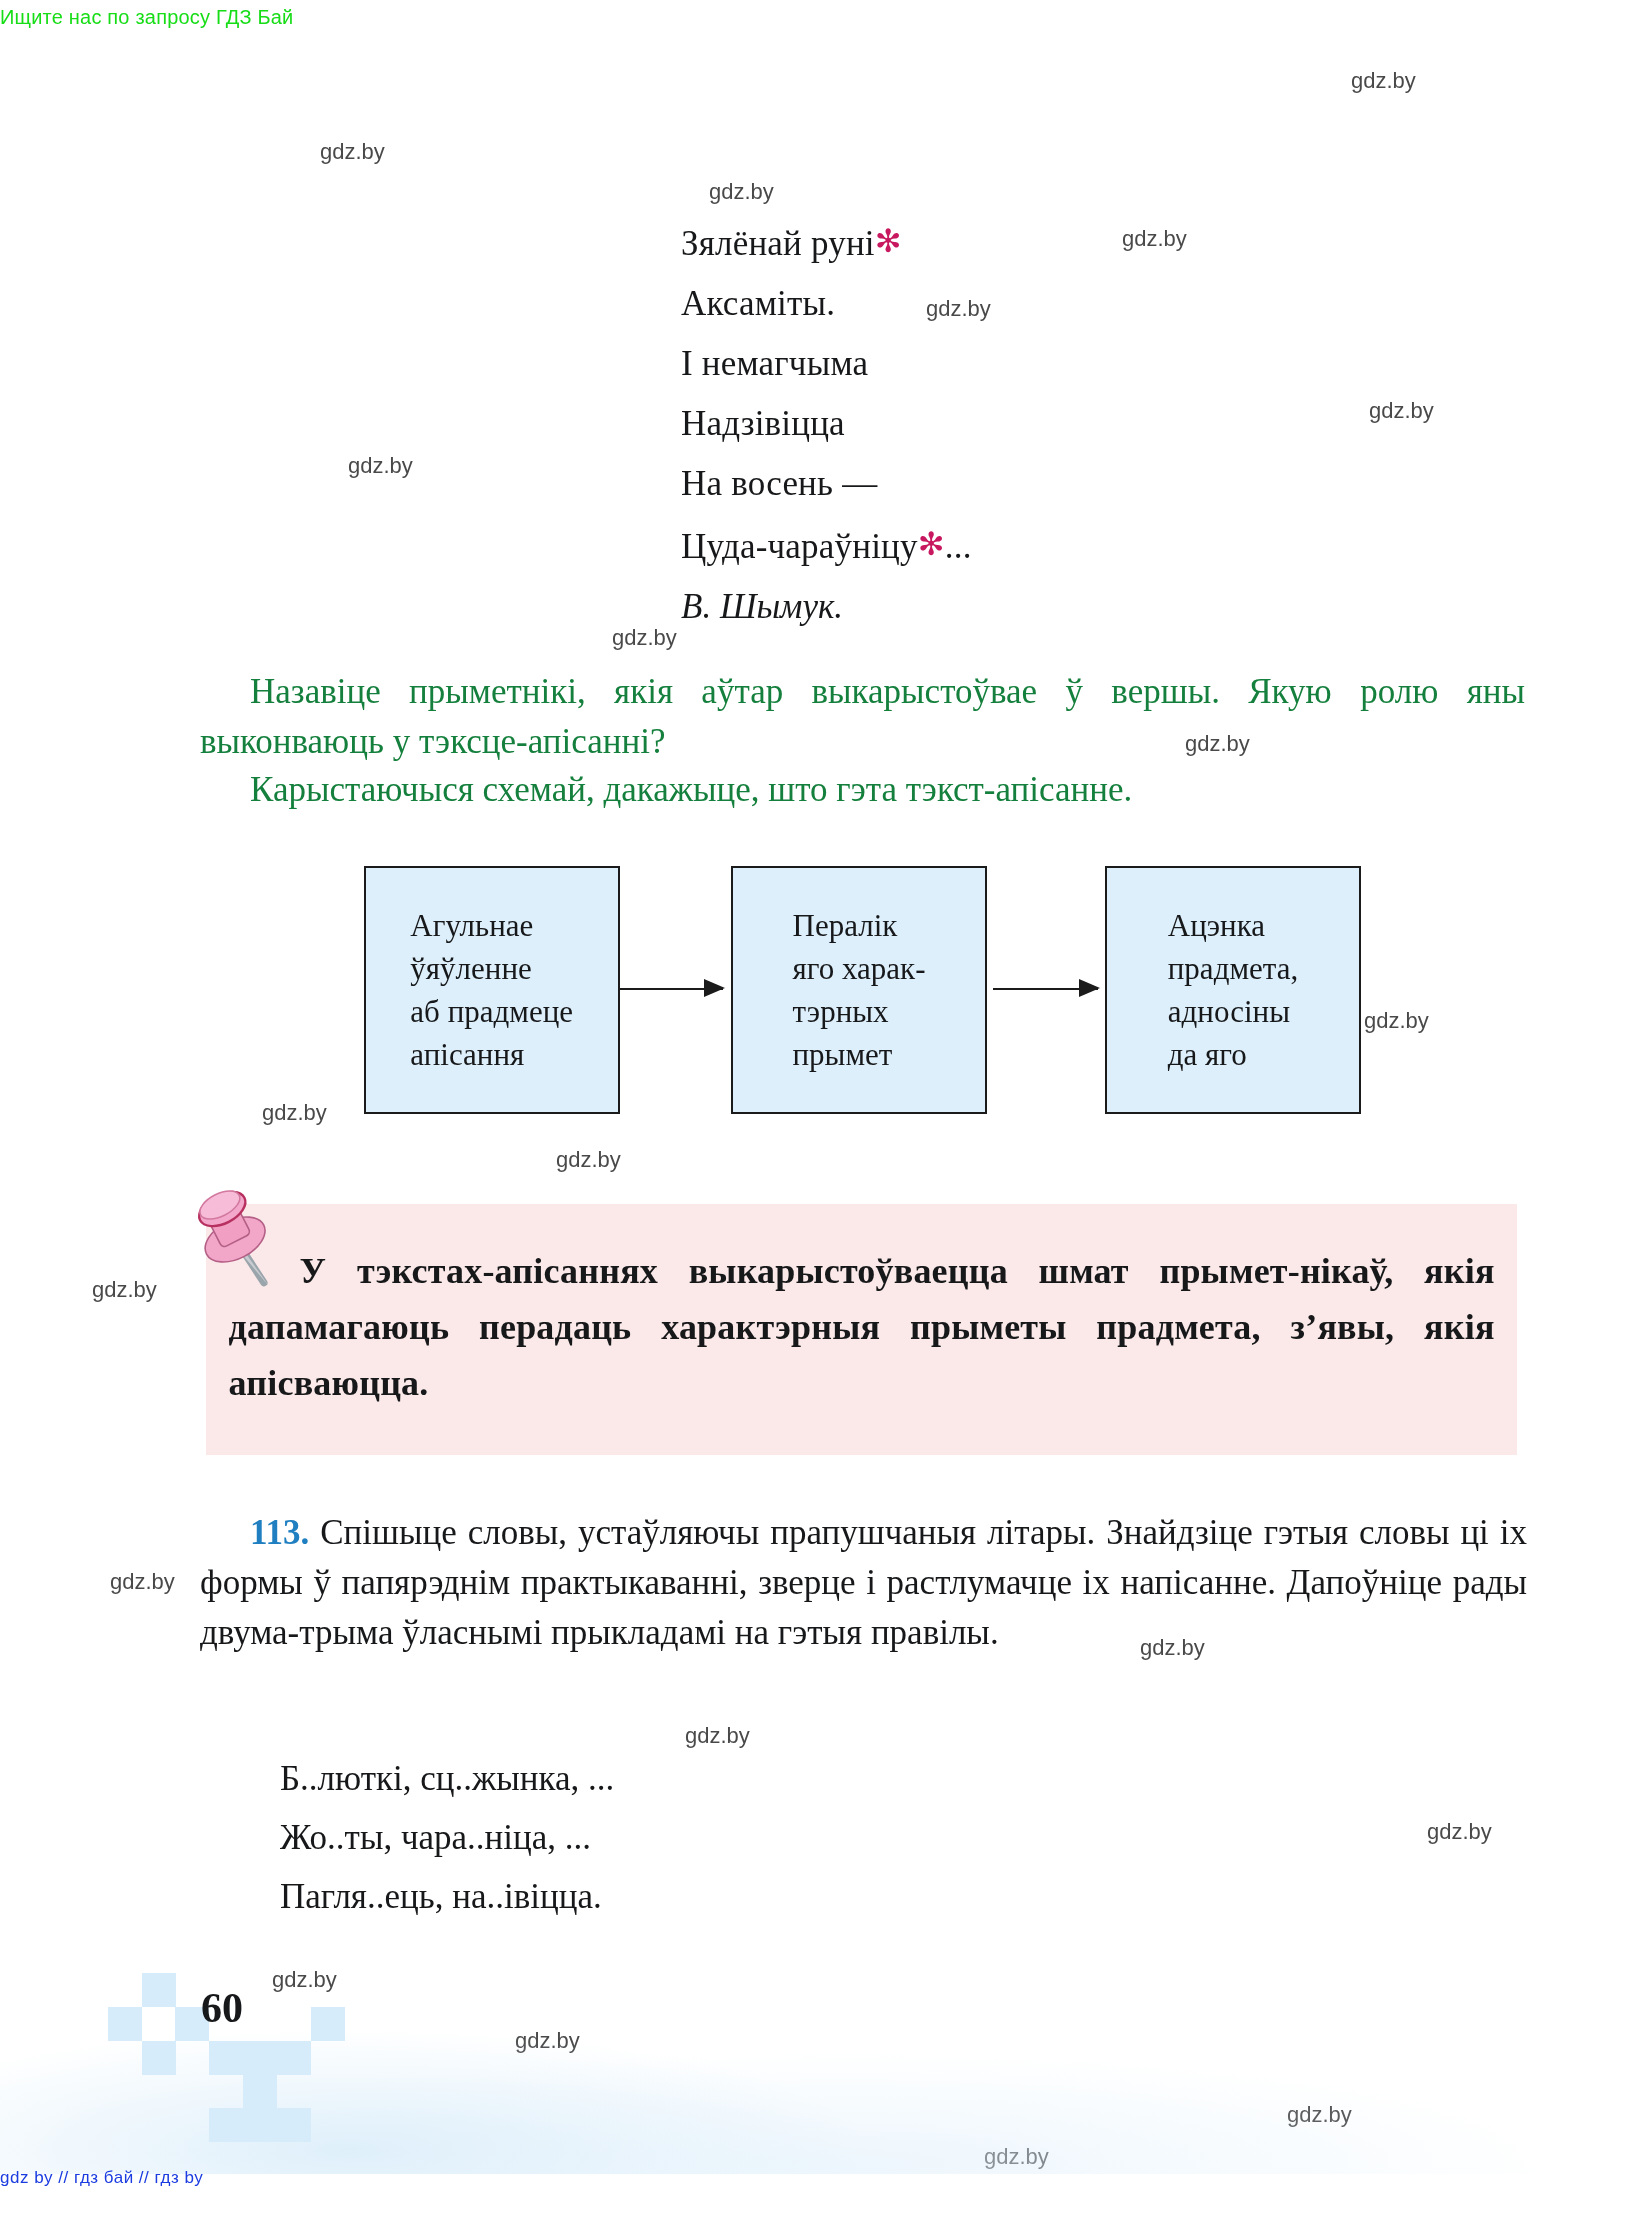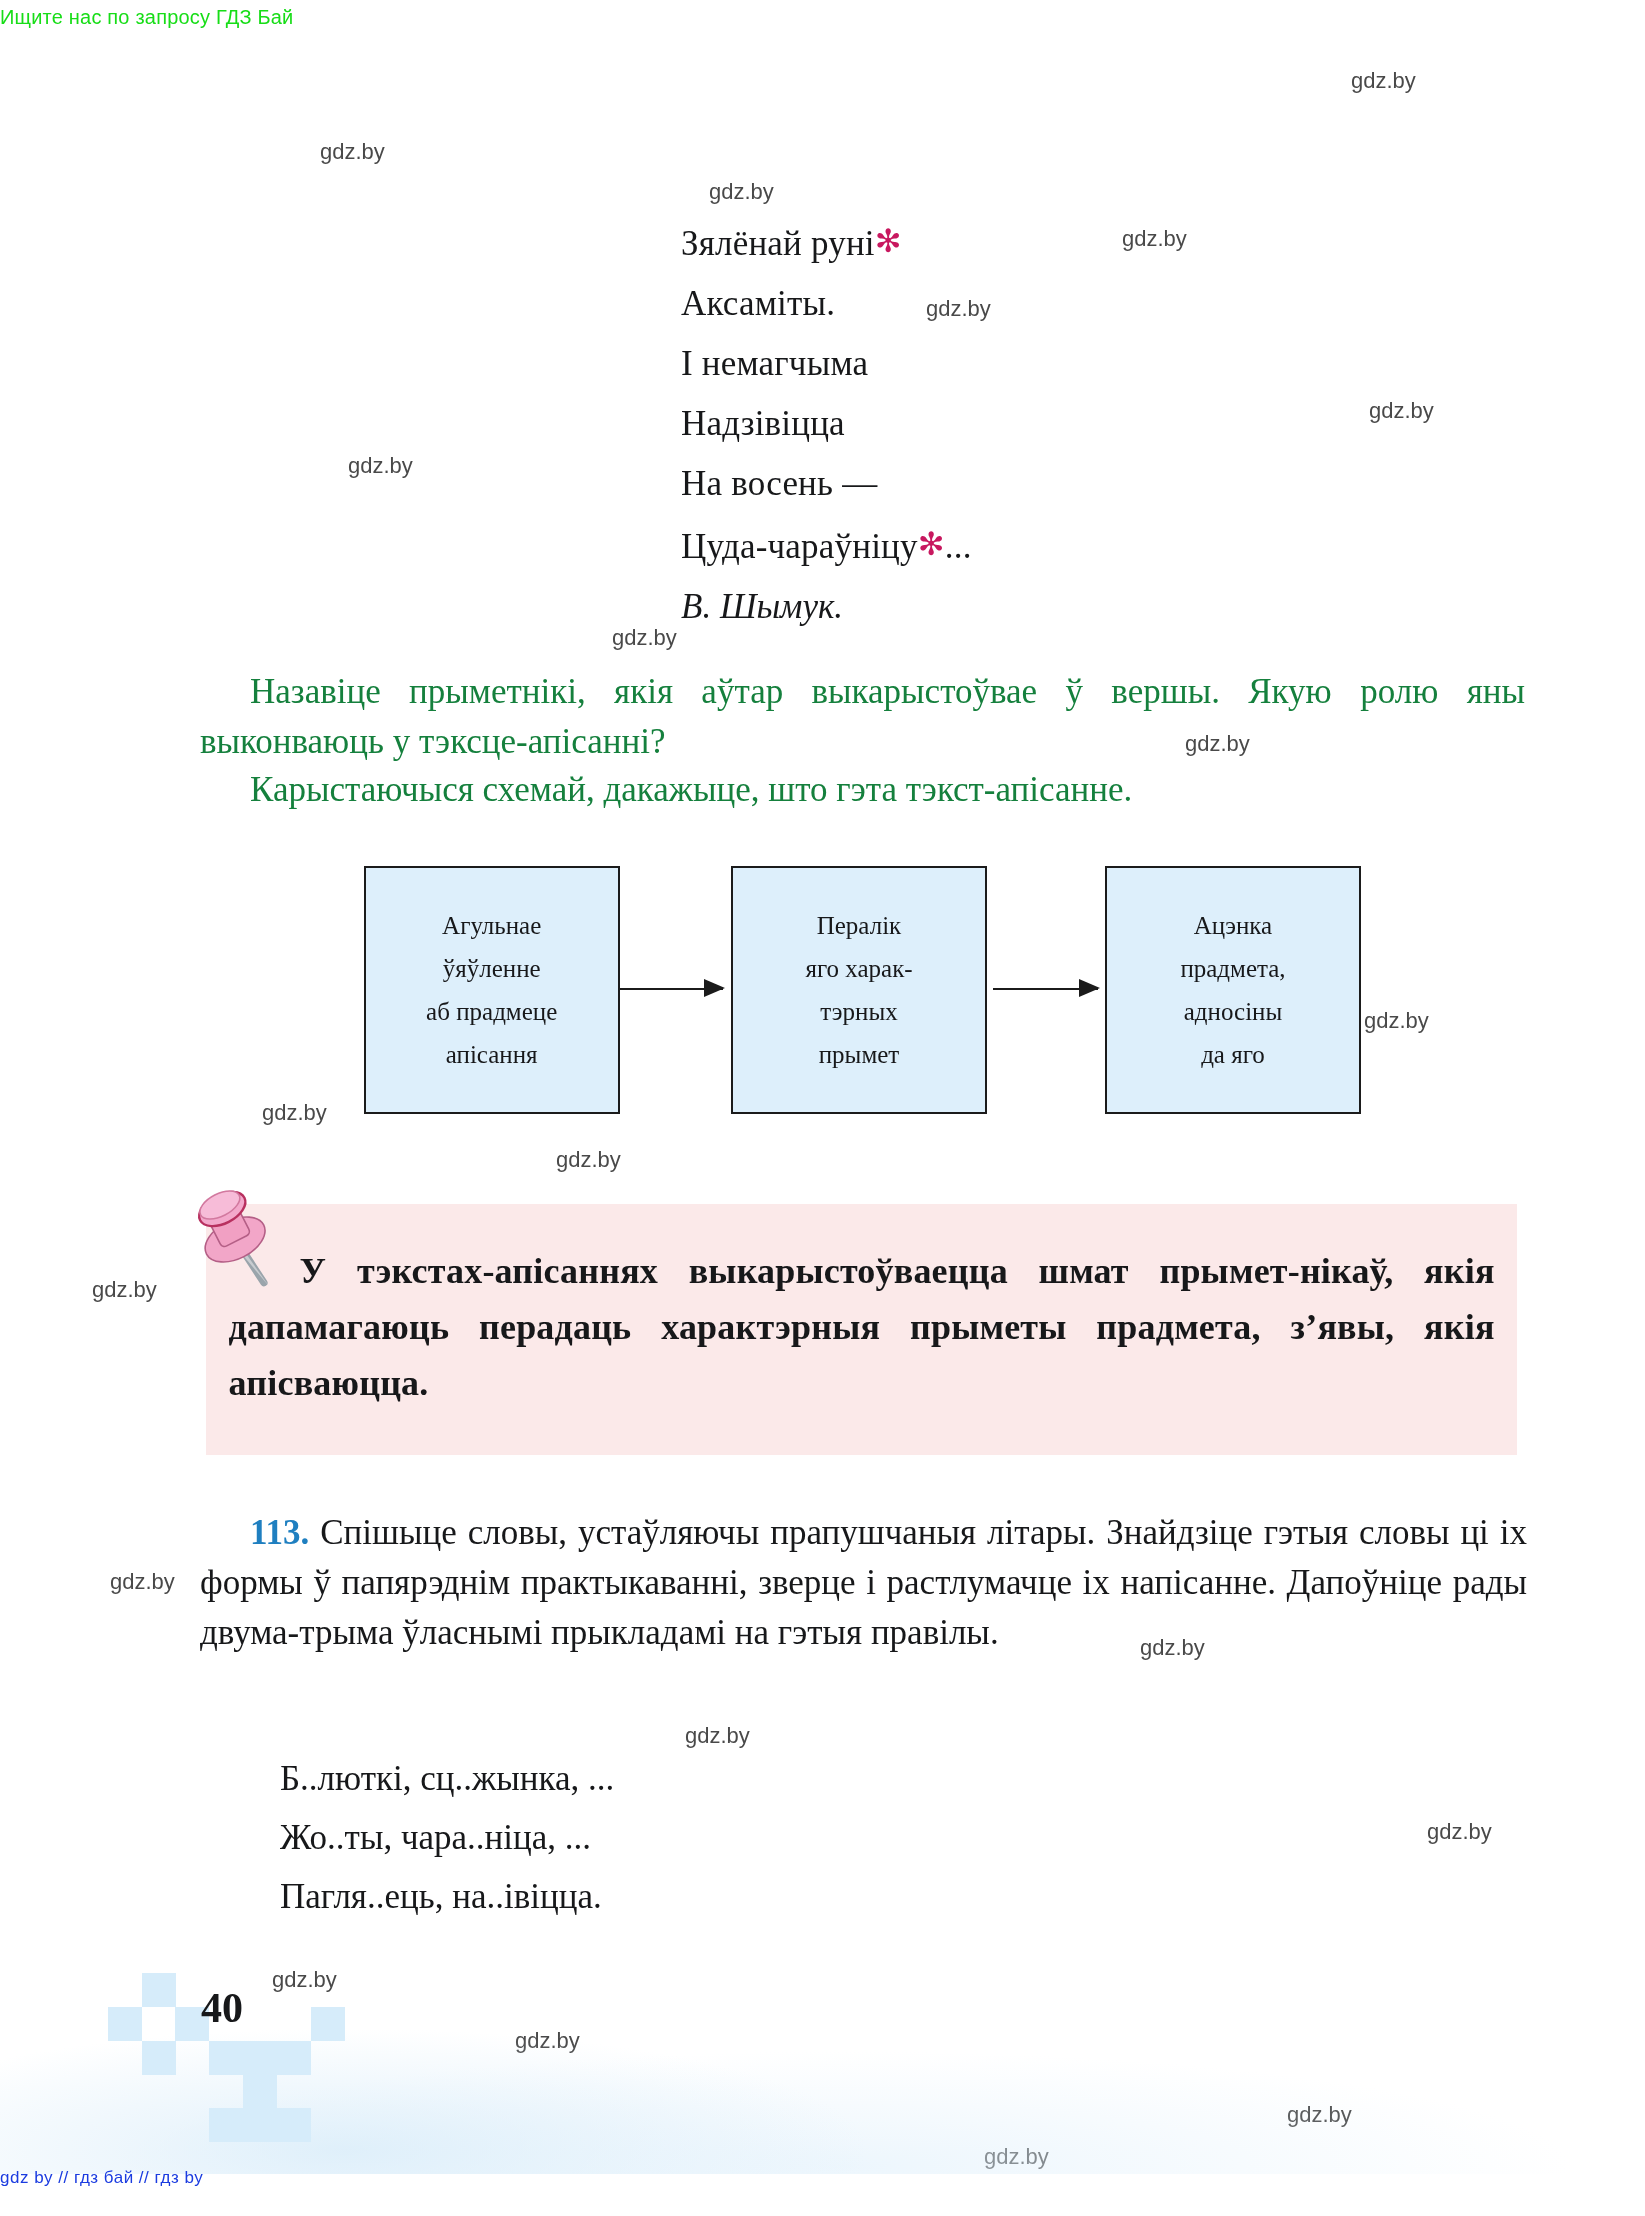--- a/index.html
+++ b/index.html
@@ -112,23 +112,23 @@
     height: 248px;
     background: #ddeffb;
     border: 2.4px solid #1b1b1b;
     box-sizing: border-box;
     display: flex;
     flex-direction: column;
     align-items: center;
     justify-content: center;
   }
   .dbox-text {
-    font-size: 25px;
+    font-size: 31px;
     line-height: 43px;
-    text-align: center;
+    text-align: left;
     color: #17181a;
     white-space: pre-line;
   }
   #dbox-1 { left: 9.7px; }
   #dbox-2 { left: 377px; }
   #dbox-3 { left: 751px; }
   .arrow {
     position: absolute;
     top: 122px;
     height: 2.4px;
@@ -355,18 +355,18 @@
       <div class="sq" style="left: 68px; top: 68px;"></div>
       <div class="sq" style="left: 135px; top: 68px;"></div>
       <div class="sq" style="left: 169px; top: 68px;"></div>
       <div class="sq" style="left: 203px; top: 68px;"></div>
       <div class="sq" style="left: 237px; top: 34px;"></div>
       <div class="sq" style="left: 169px; top: 101px;"></div>
       <div class="sq" style="left: 135px; top: 135px;"></div>
       <div class="sq" style="left: 169px; top: 135px;"></div>
       <div class="sq" style="left: 203px; top: 135px;"></div>
     </div>
-  <div id="page-number">40</div>
+  <div id="page-number">60</div>
 
   <div id="footer">gdz by  //  гдз бай  //  гдз by</div>
 
 </div>
 
 
 </body></html>

